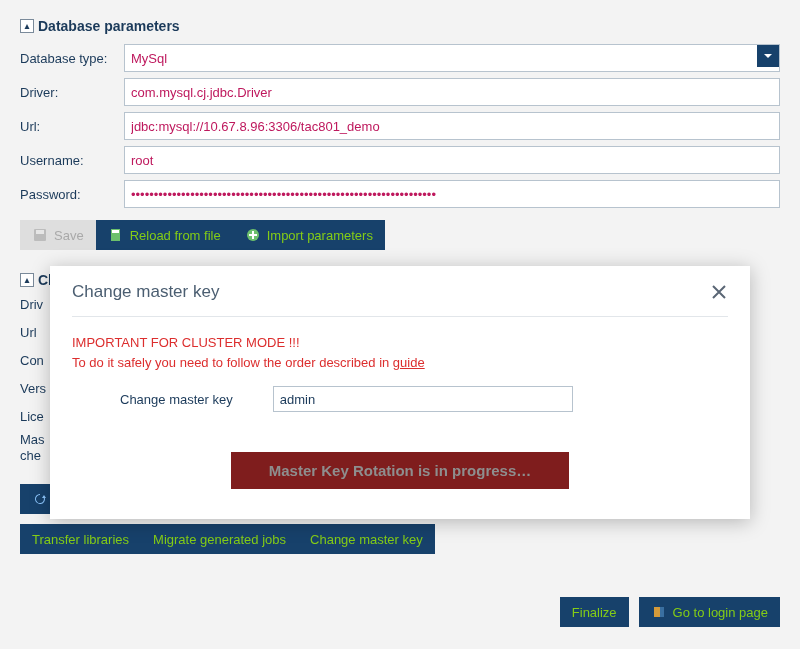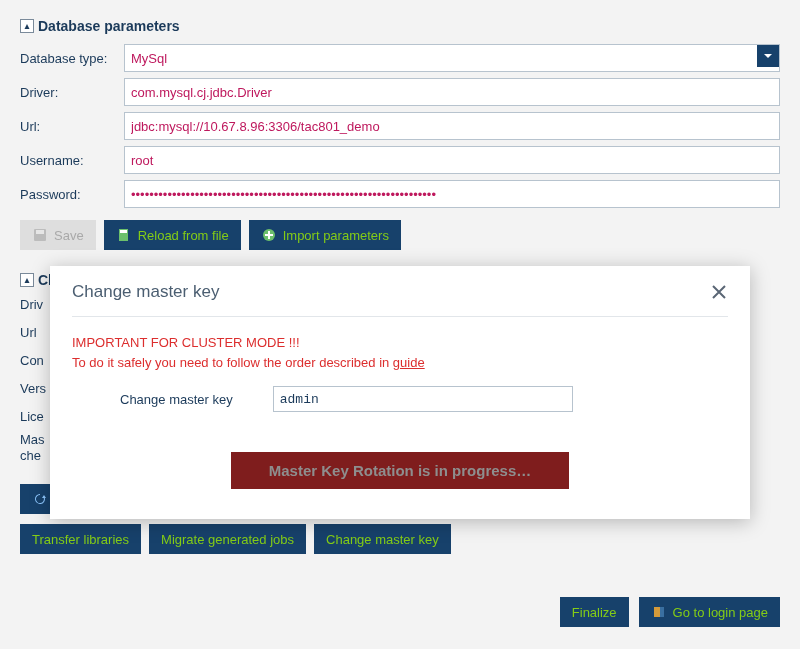--- a/index.html
+++ b/index.html
@@ -36,21 +36,21 @@
     font-family:inherit; font-size:13px;
     color:#be185d;
   }
   .select-wrap { position:relative; width:100%; }
   .select-wrap input { padding-right:26px; }
   .select-btn {
     position:absolute; right:1px; top:1px; width:22px; height:22px;
     background:#17416b; display:flex; align-items:center; justify-content:center;
   }
   .select-btn svg { fill:#fff; }
-  .btn-row { display:flex; gap:8px; flex-wrap:wrap; margin-top:12px; margin-bottom:6px; }
+  .btn-row { display:flex; flex-wrap:wrap; margin-top:12px; margin-bottom:6px; }
   .btn {
     background:#17416b; color:#84cc16; border:none;
     height:30px; padding:0 12px;
     font-family:inherit; font-size:13px;
     display:inline-flex; align-items:center; gap:6px;
     cursor:pointer;
   }
   .btn.disabled {
     background:#dedede; color:#a9a9a9; cursor:default;
   }
@@ -81,21 +81,21 @@
   }
   .modal-title { font-size:17px; color:#4b5e71; }
   .modal-close { width:18px; height:18px; cursor:pointer; }
   .modal-close svg { stroke:#5a6675; stroke-width:2; }
   .warn { color:#dc2e2e; line-height:1.5; margin-bottom:14px; }
   .warn a { color:#dc2e2e; text-decoration:underline; }
   .modal-form { display:flex; align-items:center; gap:40px; padding-left:48px; }
   .modal-form label { color:#1b3a5a; }
   .modal-form input {
     width:300px; height:26px; border:1px solid #b7c3ce; padding:2px 6px;
-    font-family:Liberation Mono, monospace; font-size:13px; color:#1b3a5a;
+    font-family:Liberation Sans, sans-serif; font-size:13px; color:#1b3a5a;
   }
   .modal-status {
     margin-top:40px;
     display:flex; justify-content:center;
   }
   .modal-status .pill {
     background:#7f1d1d; color:#8e8e8e; font-weight:bold;
     padding:10px 38px; font-size:15px;
   }
 </style>

